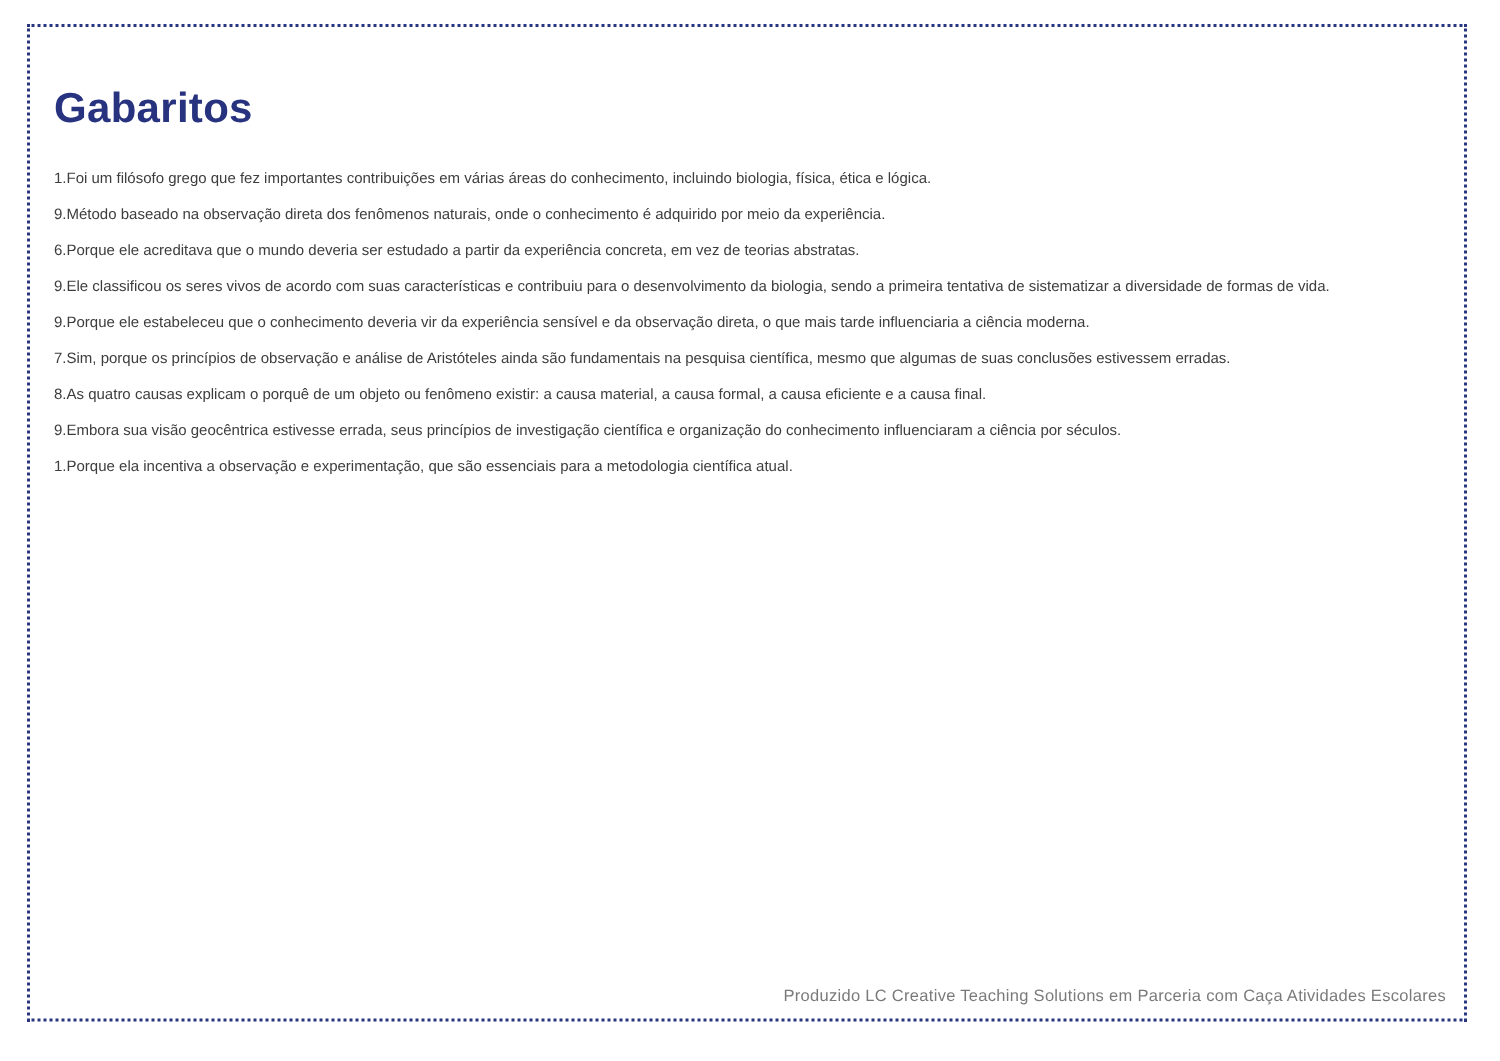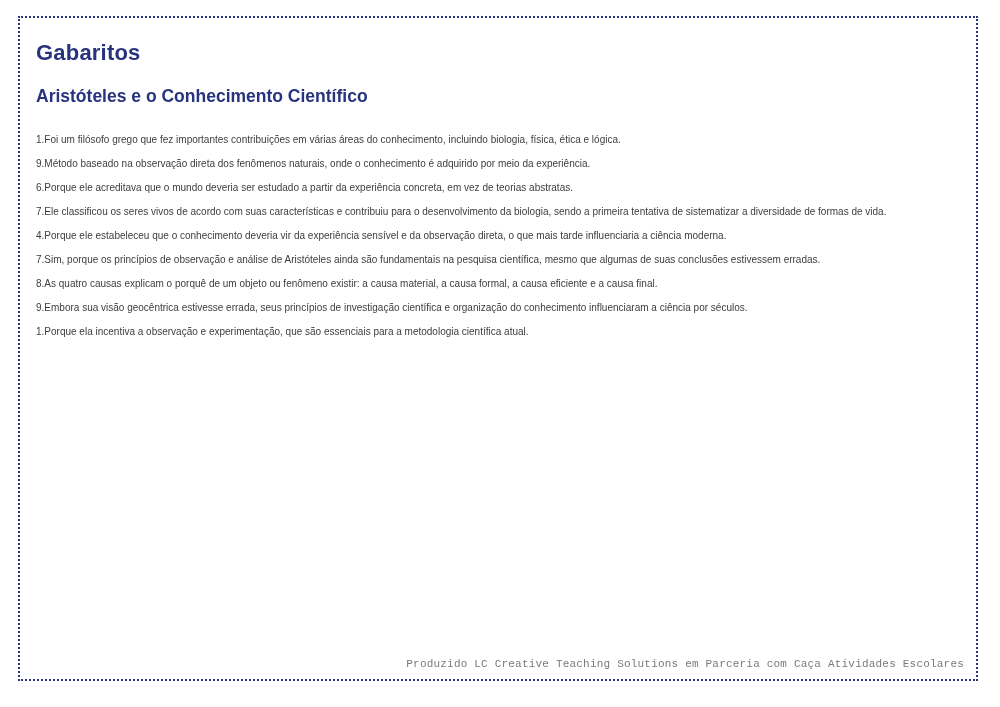--- a/index.html
+++ b/index.html
@@ -21,22 +21,22 @@
     box-sizing: border-box;
     background: #ffffff;
   }
   .content {
     position: absolute;
     left: 16px;
     right: 14px;
     top: 22px;
   }
   h1.page-title {
-    margin: 0 0 20px 0;
-    font-size: 22px;
+    margin: 16px 0 20px 0;
+    font-size: 28px;
     font-weight: bold;
     color: #27337f;
     letter-spacing: 0.2px;
   }
   h2.section-title {
     margin: 0 0 21px 0;
     font-size: 17.5px;
     font-weight: bold;
     color: #27337f;
   }
@@ -45,41 +45,40 @@
     font-size: 10px;
     line-height: 24px;
   }
   .answer {
     margin: 0;
   }
   .footer {
     position: absolute;
     right: 12px;
     bottom: 9px;
-    font-family: Liberation Mono, monospace;
+    font-family: Liberation Sans, sans-serif;
     font-size: 11px;
     color: #7a7a7a;
     letter-spacing: 0.2px;
     white-space: nowrap;
     text-align: center;
   }
 </style>
 </head>
 <body>
 
 <div class="page" style="border-color: rgb(42, 53, 128);">
   <div class="content">
     <h1 class="page-title" style="color: rgb(39, 51, 127);">Gabaritos</h1>
-    <h2 class="section-title" style="color: rgb(39, 51, 127);">Aristóteles e o Conhecimento Científico</h2>
     <div class="answers" id="answers" style="color: rgb(61, 61, 61);">
         <div class="answer">1.Foi um filósofo grego que fez importantes contribuições em várias áreas do conhecimento, incluindo biologia, física, ética e lógica.</div>
         <div class="answer">9.Método baseado na observação direta dos fenômenos naturais, onde o conhecimento é adquirido por meio da experiência.</div>
         <div class="answer">6.Porque ele acreditava que o mundo deveria ser estudado a partir da experiência concreta, em vez de teorias abstratas.</div>
-        <div class="answer">7.Ele classificou os seres vivos de acordo com suas características e contribuiu para o desenvolvimento da biologia, sendo a primeira tentativa de sistematizar a diversidade de formas de vida.</div>
-        <div class="answer">4.Porque ele estabeleceu que o conhecimento deveria vir da experiência sensível e da observação direta, o que mais tarde influenciaria a ciência moderna.</div>
+        <div class="answer">9.Ele classificou os seres vivos de acordo com suas características e contribuiu para o desenvolvimento da biologia, sendo a primeira tentativa de sistematizar a diversidade de formas de vida.</div>
+        <div class="answer">9.Porque ele estabeleceu que o conhecimento deveria vir da experiência sensível e da observação direta, o que mais tarde influenciaria a ciência moderna.</div>
         <div class="answer">7.Sim, porque os princípios de observação e análise de Aristóteles ainda são fundamentais na pesquisa científica, mesmo que algumas de suas conclusões estivessem erradas.</div>
         <div class="answer">8.As quatro causas explicam o porquê de um objeto ou fenômeno existir: a causa material, a causa formal, a causa eficiente e a causa final.</div>
         <div class="answer">9.Embora sua visão geocêntrica estivesse errada, seus princípios de investigação científica e organização do conhecimento influenciaram a ciência por séculos.</div>
         <div class="answer">1.Porque ela incentiva a observação e experimentação, que são essenciais para a metodologia científica atual.</div>
       </div>
   </div>
   <div class="footer" style="color: rgb(122, 122, 122);">Produzido LC Creative Teaching Solutions em Parceria com Caça Atividades Escolares</div>
 </div>
 
 </body></html>

